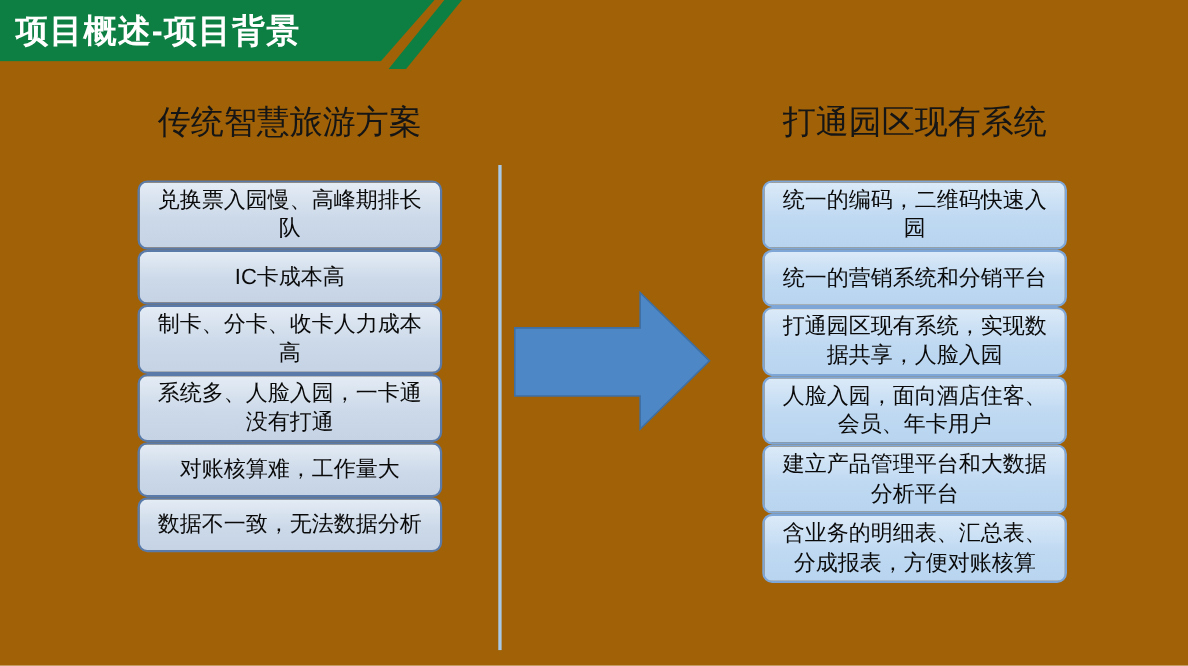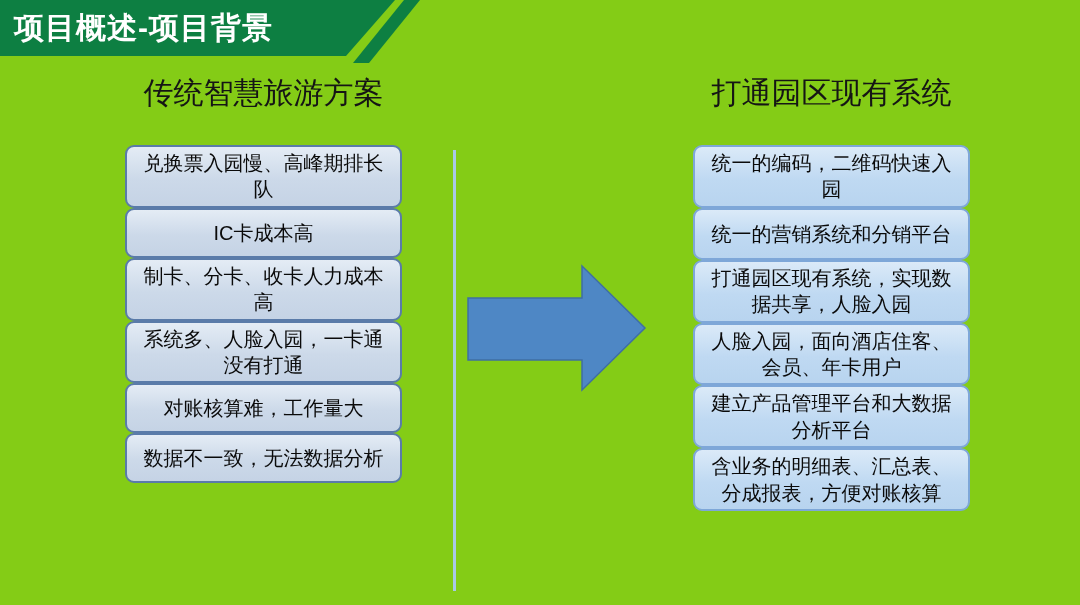--- a/index.html
+++ b/index.html
@@ -1,34 +1,34 @@
 <!DOCTYPE html>
 <html style="--green: #0d7f42; --left_border: #5a7ba9; --right_border: #7ea7d8; --divider: #a9c9e9; --arrow_fill: #4e87c5; --arrow_stroke: #3f6fa3;"><head>
 <meta charset="utf-8">
 <style>
   * { margin:0; padding:0; box-sizing:border-box; }
   body { background:#ffffff; font-family:"Liberation Sans","DejaVu Sans",sans-serif; }
-  .slide { position:relative; width:1080px; height:605px; background:#84cc16; overflow:hidden; }
+  .slide { position:relative; width:1080px; height:605px; background:#a16207; overflow:hidden; }
 
   
   .banner {
     position:absolute; top:0; left:0; width:460px; height:56px;
     background:var(--green);
     clip-path:polygon(0 0, 395px 0, 346px 100%, 0 100%);
     display:flex; align-items:center; padding-left:14px;
   }
   .banner-title { color:#ffffff; font-size:30px; font-weight:700; letter-spacing:1px; }
   .banner-stripe {
     position:absolute; top:0; left:0; width:460px; height:63px;
     background:var(--green);
     clip-path:polygon(404px 0, 420px 0, 369px 100%, 353px 100%);
   }
 
   
-  .col { position:absolute; top:73px; width:277px; }
+  .col { position:absolute; top:92px; width:277px; }
   .col-left  { left:125px; }
   .col-right { left:693px; }
   .col-title {
     text-align:center; font-size:30px; color:#151515;
     line-height:40px; margin-bottom:32px; white-space:nowrap;
   }
   .boxes { display:flex; flex-direction:column; }
   .box {
     min-height:50px; border-radius:9px;
     display:flex; align-items:center; justify-content:center;

